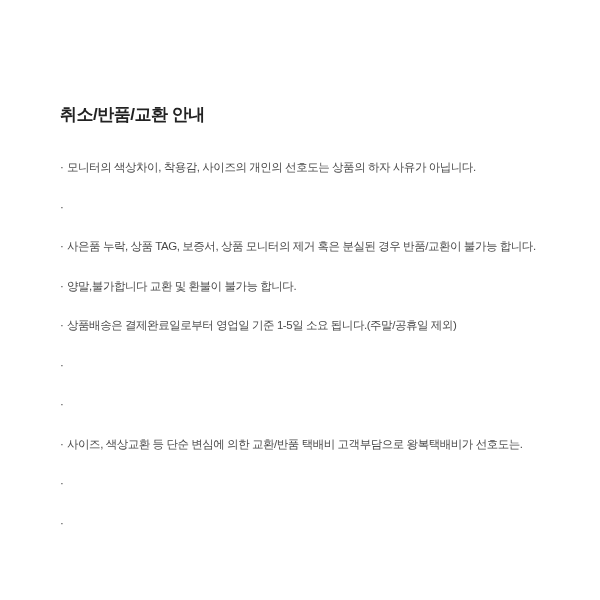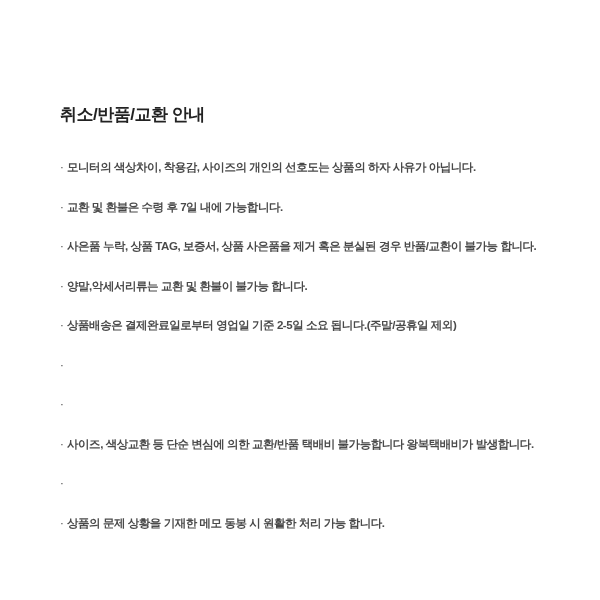--- a/index.html
+++ b/index.html
@@ -47,61 +47,58 @@
   .bullet {
     display: inline-block;
     width: 7px;
     flex: 0 0 auto;
     color: #4a4a4a;
     font-size: 11.5px;
     line-height: 1.35;
   }
   .notice-text {
     display: inline-block;
-    font-weight: bold;
   }
 </style>
 </head>
 <body>
 
 <div class="page">
   <h1 class="notice-title">취소/반품/교환 안내</h1>
 
   <ul class="notice-list">
     <li class="notice-item">
       <span class="bullet">·</span>
       <span class="notice-text">모니터의 색상차이, 착용감, 사이즈의 개인의 선호도는 상품의 하자 사유가 아닙니다.</span>
     </li>
     <li class="notice-item">
       <span class="bullet">·</span>
-      <span class="notice-text">교환 및 환불은 수령 후 7일 내에 가능합니다.</span>
     </li>
     <li class="notice-item">
       <span class="bullet">·</span>
-      <span class="notice-text">사은품 누락, 상품 TAG, 보증서, 상품 사은품을 제거 혹은 분실된 경우 반품/교환이 불가능 합니다.</span>
+      <span class="notice-text">사은품 누락, 상품 TAG, 보증서, 상품 모니터의 제거 혹은 분실된 경우 반품/교환이 불가능 합니다.</span>
     </li>
     <li class="notice-item">
       <span class="bullet">·</span>
-      <span class="notice-text">양말,악세서리류는 교환 및 환불이 불가능 합니다.</span>
+      <span class="notice-text">양말,불가합니다 교환 및 환불이 불가능 합니다.</span>
     </li>
     <li class="notice-item">
       <span class="bullet">·</span>
-      <span class="notice-text">상품배송은 결제완료일로부터 영업일 기준 2-5일 소요 됩니다.(주말/공휴일 제외)</span>
+      <span class="notice-text">상품배송은 결제완료일로부터 영업일 기준 1-5일 소요 됩니다.(주말/공휴일 제외)</span>
     </li>
     <li class="notice-item">
       <span class="bullet">·</span>
     </li>
     <li class="notice-item">
       <span class="bullet">·</span>
     </li>
     <li class="notice-item">
       <span class="bullet">·</span>
-      <span class="notice-text">사이즈, 색상교환 등 단순 변심에 의한 교환/반품 택배비 불가능합니다 왕복택배비가 발생합니다.</span>
+      <span class="notice-text">사이즈, 색상교환 등 단순 변심에 의한 교환/반품 택배비 고객부담으로 왕복택배비가 선호도는.</span>
     </li>
     <li class="notice-item">
       <span class="bullet">·</span>
     </li>
     <li class="notice-item">
       <span class="bullet">·</span>
-      <span class="notice-text">상품의 문제 상황을 기재한 메모 동봉 시 원활한 처리 가능 합니다.</span>
     </li>
   </ul>
 </div>
 
 </body></html>

